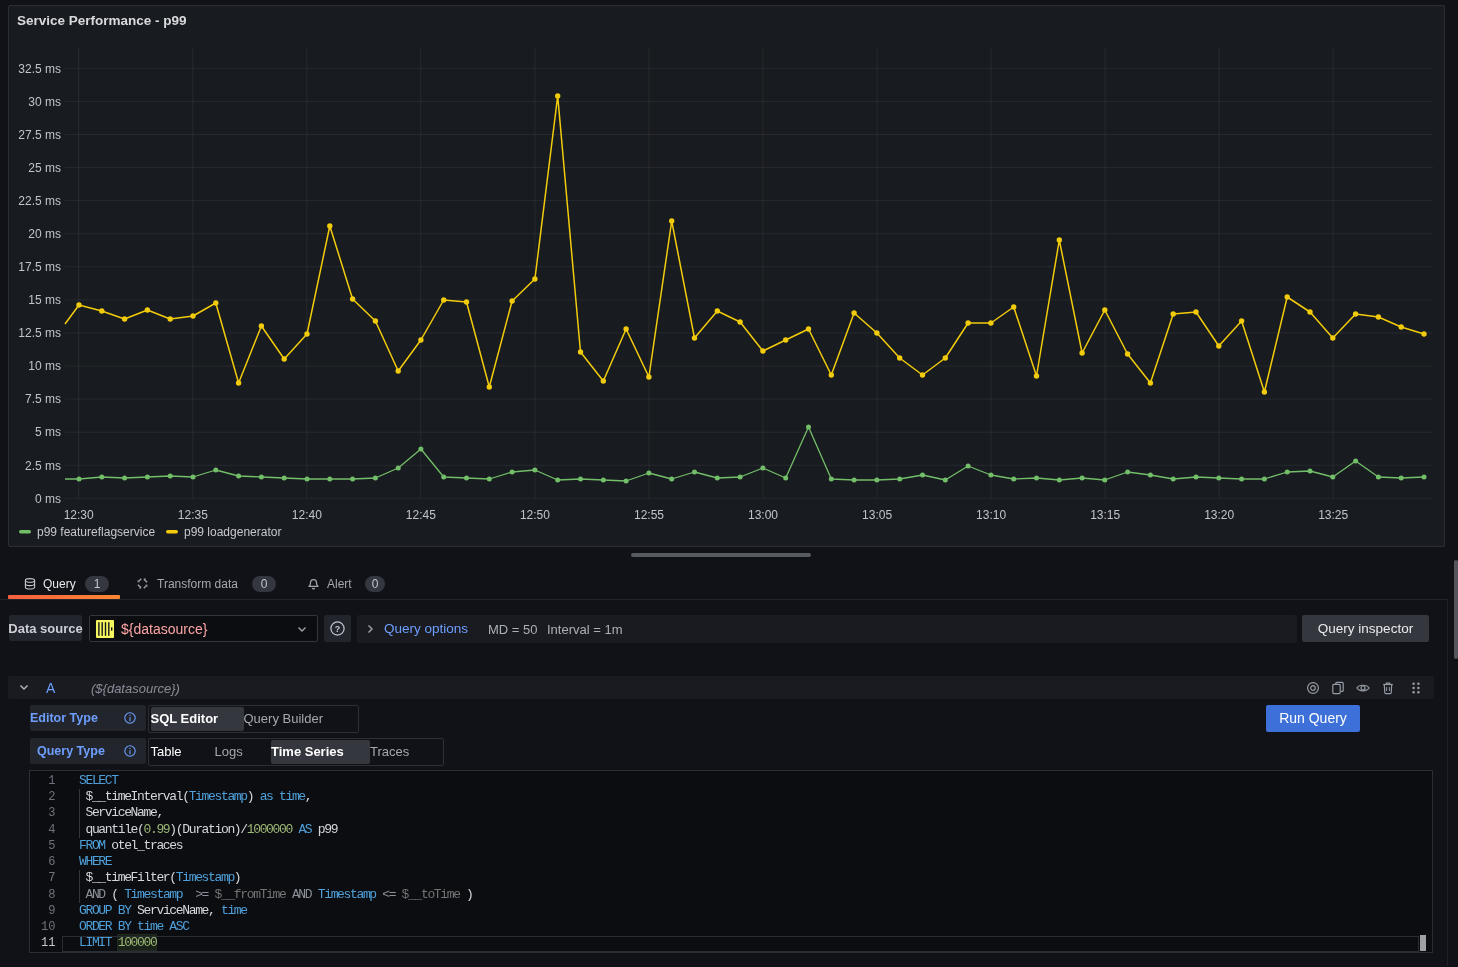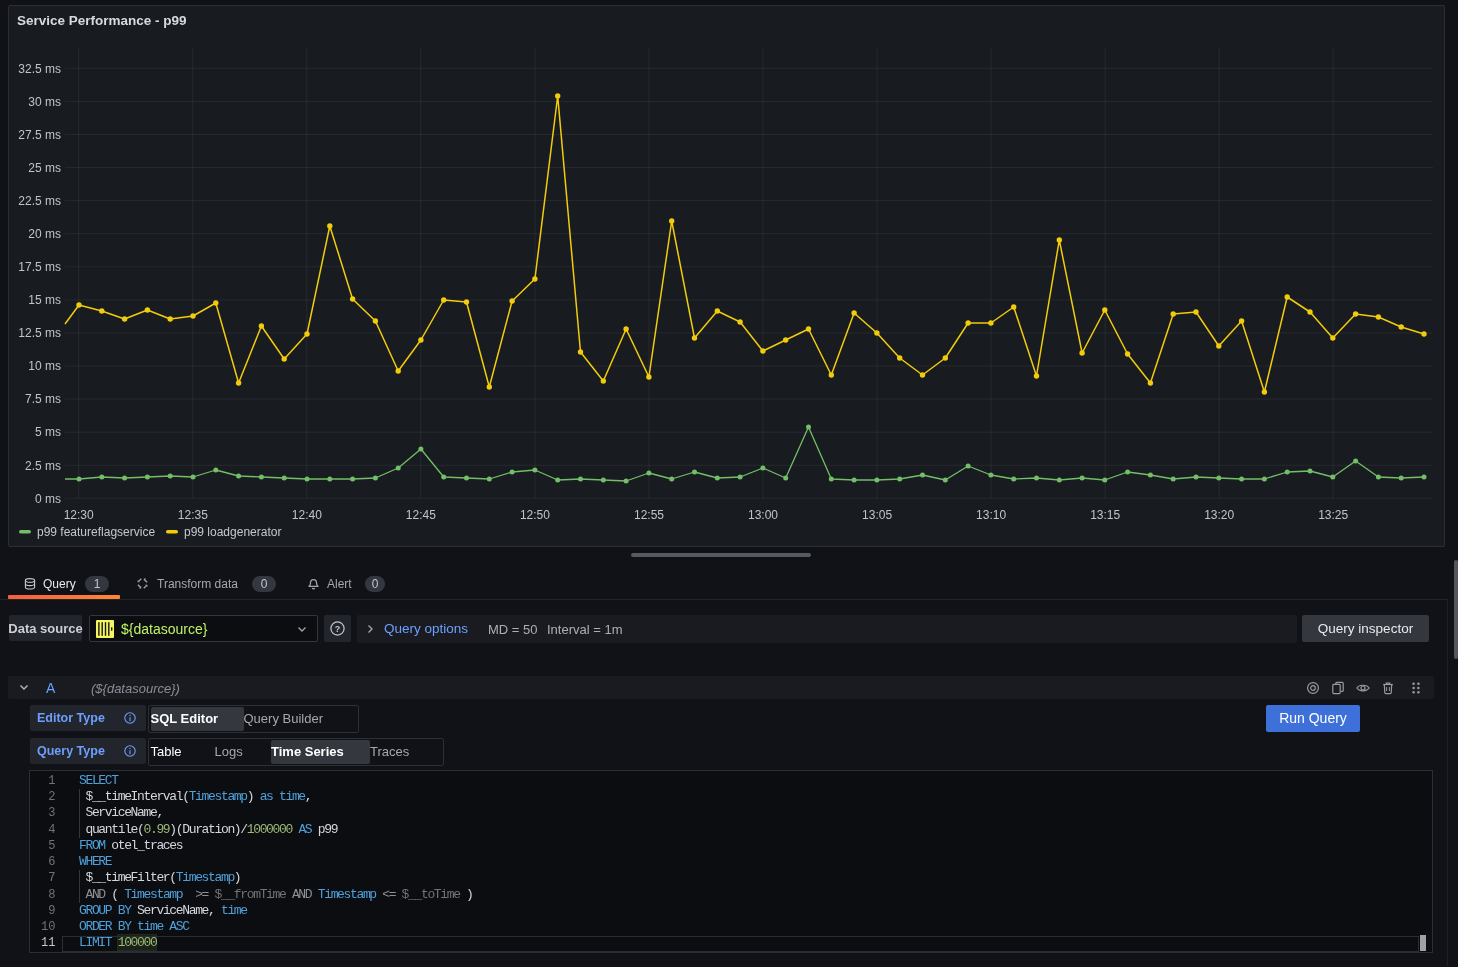--- a/index.html
+++ b/index.html
@@ -7,21 +7,21 @@
 .ptitle{position:absolute;left:17px;top:13px;font-size:13.5px;font-weight:700;color:#D9DADE;letter-spacing:0px}
 .splitter{position:absolute;left:631px;top:553px;width:180px;height:4px;border-radius:2px;background:#565A61}
 .tabicon{position:absolute;top:577px}
 .tabtxt{position:absolute;top:576px;font-size:12px;font-weight:500;color:#A2A7AF;line-height:16px}
 .badge{position:absolute;top:575.5px;height:16px;border-radius:8px;background:#34373F;color:#C3C6CD;font-size:12px;font-weight:500;text-align:center;line-height:16px}
 .underline{position:absolute;left:8px;top:595px;width:112px;height:3.5px;border-radius:1px;background:linear-gradient(90deg,#F55F3E,#FF8833)}
 .tabdiv{position:absolute;left:0;top:599px;width:1448px;height:1px;background:#23252B}
 .chip{position:absolute;height:26px;background:#22252B;border-radius:2px;color:#CDCED6;font-size:13px;font-weight:700;display:flex;align-items:center;white-space:nowrap}
 .bluechip{color:#6E9FFF;font-size:12.5px}
 .select{position:absolute;left:89px;top:615px;width:229px;height:27px;background:#0C0D10;border:1px solid #34363C;border-radius:2px}
-.selecttxt{position:absolute;left:31px;top:5px;font-size:14px;color:#bef264}
+.selecttxt{position:absolute;left:31px;top:5px;font-size:14px;color:#fca5a5}
 .helpbtn{position:absolute;left:324px;top:615px;width:27px;height:27px;background:#22252B;border-radius:2px}
 .optbar{position:absolute;left:357px;top:615px;width:940px;height:28px;background:#191B20;border-radius:2px}
 .qinsp{position:absolute;left:1302px;top:615px;width:127px;height:27px;background:#35373E;border-radius:2px;color:#E9EAEC;font-size:13.5px;font-weight:500;text-align:center;line-height:27px}
 .rowA{position:absolute;left:8px;top:676px;width:1426px;height:23px;background:#191B20;border-radius:2px}
 .radio{position:absolute;height:28px;border:1px solid #2C2F36;border-radius:2px;background:#111217}
 .rseg{position:absolute;top:1px;height:24px;border-radius:2px;background:#35373E}
 .ritem{position:absolute;top:0;height:26px;font-size:13px;line-height:26px;}
 .runq{position:absolute;left:1266px;top:705px;width:94px;height:27px;background:#3D71D9;border-radius:2px;color:#FFF;font-size:14px;font-weight:500;text-align:center;line-height:27px}
 .editor{position:absolute;left:29px;top:770px;width:1404px;height:183px;background:#0C0D10;border:1px solid #2B2E35}
 .lnum{position:absolute;width:30px;text-align:right;font-family:"Liberation Mono",monospace;font-size:12px;color:#6E727B;line-height:16.24px}
@@ -310,21 +310,21 @@
       <circle cx="4.6" cy="2.8" r="1.25" fill="#969BA4" stroke="none"></circle>
       <circle cx="9.4" cy="2.8" r="1.25" fill="#969BA4" stroke="none"></circle>
       <circle cx="4.6" cy="7" r="1.25" fill="#969BA4" stroke="none"></circle>
       <circle cx="9.4" cy="7" r="1.25" fill="#969BA4" stroke="none"></circle>
       <circle cx="4.6" cy="11.2" r="1.25" fill="#969BA4" stroke="none"></circle>
       <circle cx="9.4" cy="11.2" r="1.25" fill="#969BA4" stroke="none"></circle>
     </svg>
 </div>
 
 <div class="chip bluechip" style="left:30px;top:705px;width:116px">
-    <span style="margin-left:7px">Editor Type</span>
+    <span style="">Editor Type</span>
   </div>
 <svg class="abs" style="left:124px;top:712px" width="12" height="12" viewBox="0 0 12 12" fill="none">
     <circle cx="6" cy="6" r="5.2" stroke="#6E9FFF" stroke-width="1.1"></circle>
     <rect x="5.45" y="5.2" width="1.1" height="4" fill="#6E9FFF"></rect>
     <rect x="5.45" y="2.9" width="1.1" height="1.2" fill="#6E9FFF"></rect>
   </svg>
 <div class="radio" style="left:148px;top:704.5px;width:211px">
   <div class="rseg" style="left:1.5px;width:93px"></div>
   <div class="ritem" style="left:1.5px;width:93px;color:#FFF;font-weight:bold">SQL Editor</div>
   <div class="ritem" style="left:94.5px;width:115px;color:#A3A8B0;font-weight:500">Query Builder</div>

